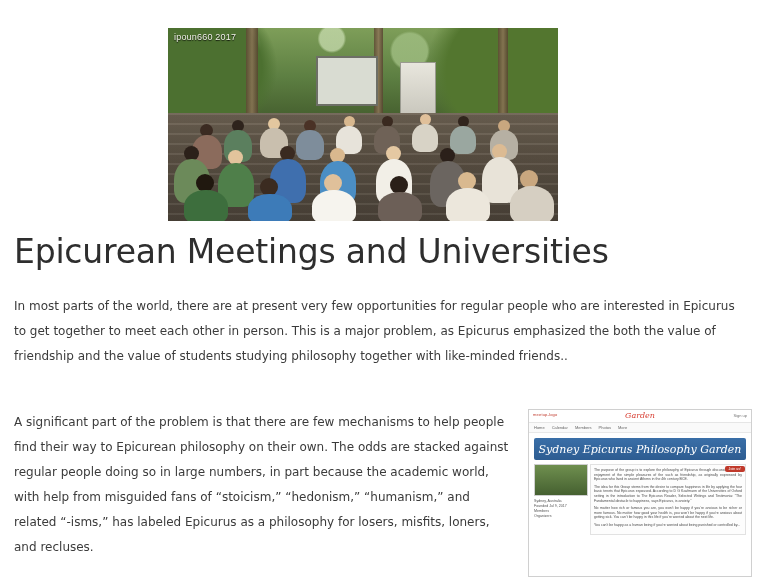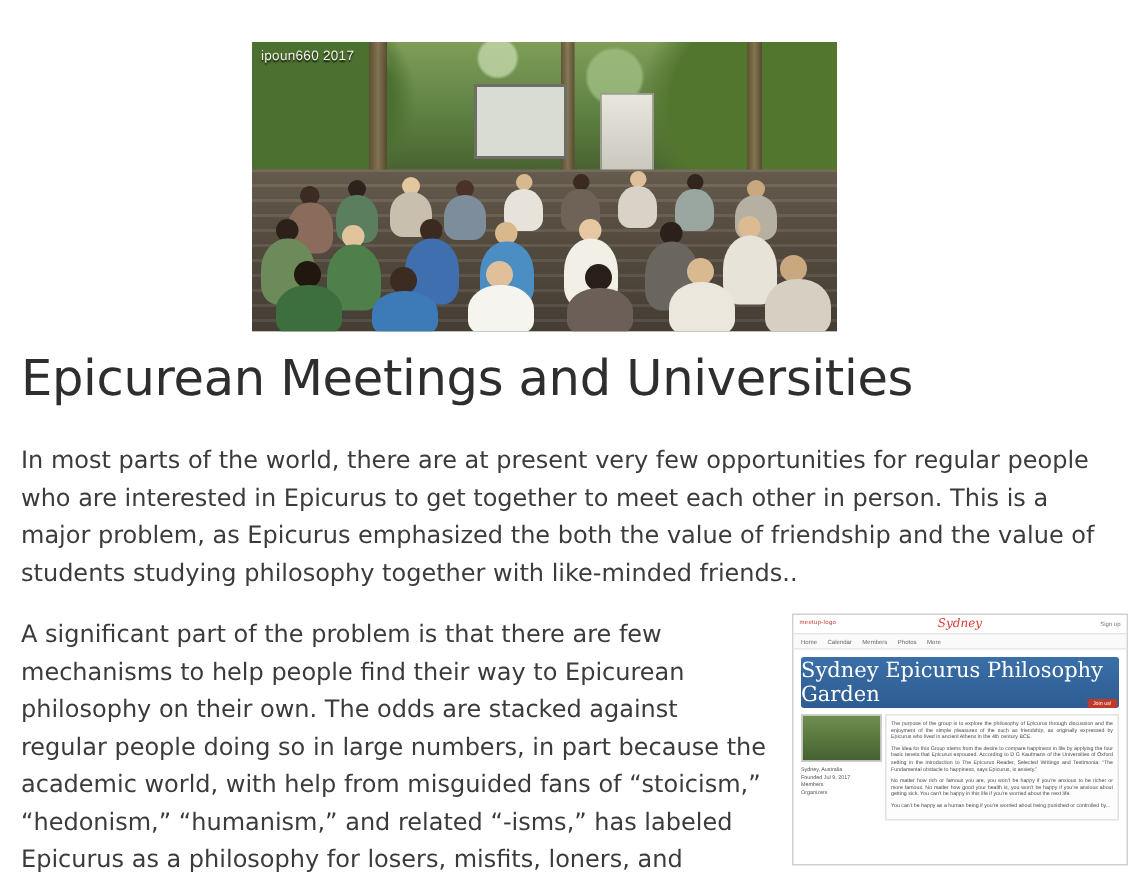--- a/index.html
+++ b/index.html
@@ -99,21 +99,21 @@
     font-family: "DejaVu Sans", sans-serif;
     font-weight: 400;
     font-size: 33px;
     line-height: 40px;
     color: #2e2e2e;
     letter-spacing: -0.2px;
   }
   p.para {
     margin: 0;
     font-family: "DejaVu Sans", sans-serif;
-    font-size: 16px;
+    font-size: 12px;
     line-height: 25px;
     color: #3b3b3b;
   }
   .p1 {
     position: absolute;
     left: 14px;
     top: 294px;
     width: 722px;
   }
   .p2 {
@@ -158,29 +158,30 @@
     background: #fafafa;
     border-bottom: 1px solid #e8e8e8;
     display: flex;
     align-items: center;
     gap: 7px;
     padding: 0 5px;
   }
   .thumb .navbar span { font-size: 4px; color: #666; }
   .thumb .hdr {
     margin: 5px 5px 0 5px;
-    height: 34px;
+    height: 22px;
     background: linear-gradient(180deg,#3a6fa8,#2d5c91);
     border-radius: 2px;
     display: flex;
     align-items: center;
     justify-content: center;
     color: #ffffff;
     font-family: "DejaVu Serif", serif;
-    font-size: 14px;
+    font-size: 11px;
+    font-style: italic;
   }
   .thumb .body {
     display: flex;
     gap: 4px;
     padding: 4px 5px 0 5px;
   }
   .thumb .col-left { width: 52px; }
   .thumb .col-left .photo {
     width: 52px; height: 30px;
     background: linear-gradient(180deg,#6f8f4f,#456030);
@@ -307,21 +308,21 @@
 
   <h1 class="title">Epicurean Meetings and Universities</h1>
 
   <p class="para p1">In most parts of the world, there are at present very few opportunities for regular people who are interested in Epicurus to get together to meet each other in person. This is a major problem, as Epicurus emphasized the both the value of friendship and the value of students studying philosophy together with like-minded friends..</p>
 
   <p class="para p2">A significant part of the problem is that there are few mechanisms to help people find their way to Epicurean philosophy on their own. The odds are stacked against regular people doing so in large numbers, in part because the academic world, with help from misguided fans of “stoicism,” “hedonism,” “humanism,” and related “-isms,” has labeled Epicurus as a philosophy for losers, misfits, loners, and recluses.</p>
 
   <div class="thumb">
     <div class="tbar">
       <span class="logo">meetup-logo</span>
-      <span class="brand">Sydney</span>
+      <span class="brand">Garden</span>
       <span class="acct">Sign up</span>
     </div>
     <div class="navbar">
       <span>Home</span>
       <span>Calendar</span>
       <span>Members</span>
       <span>Photos</span>
       <span>More</span>
     </div>
     <div class="hdr">Sydney Epicurus Philosophy Garden</div>

